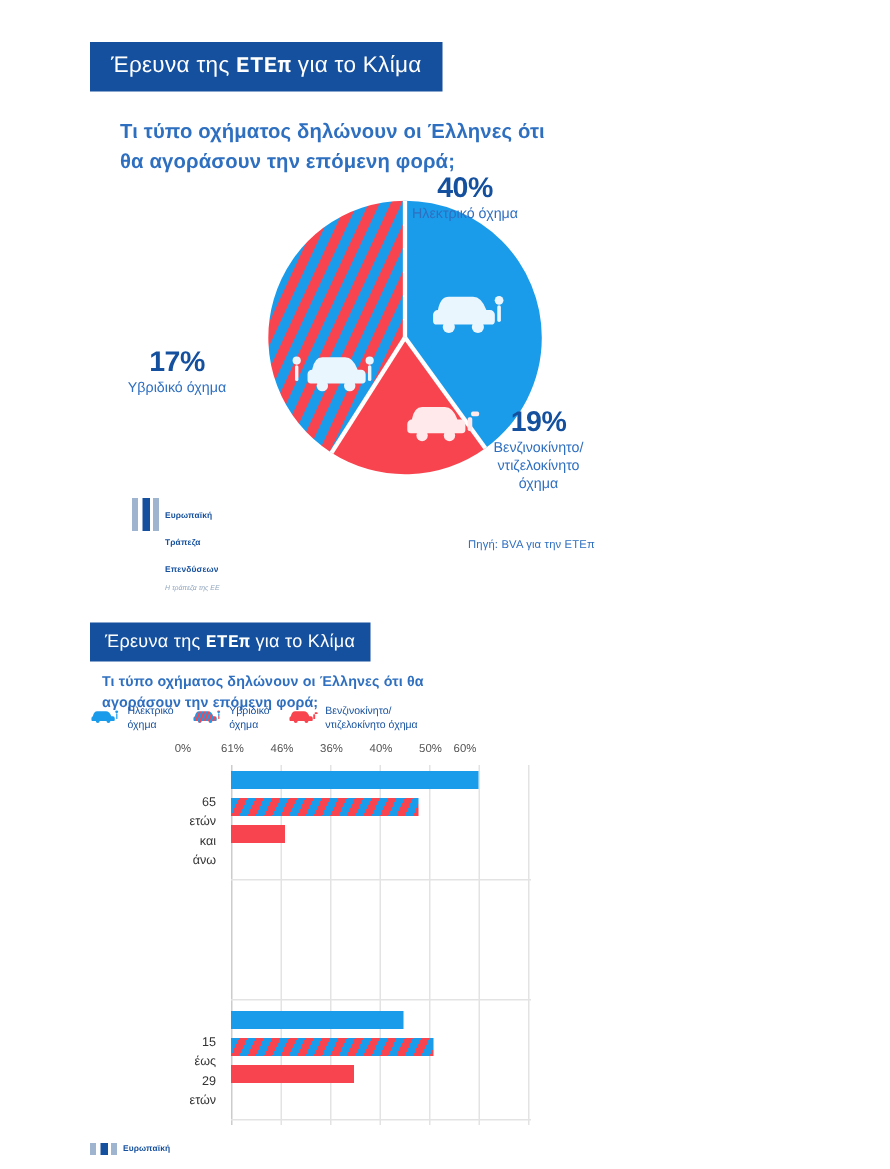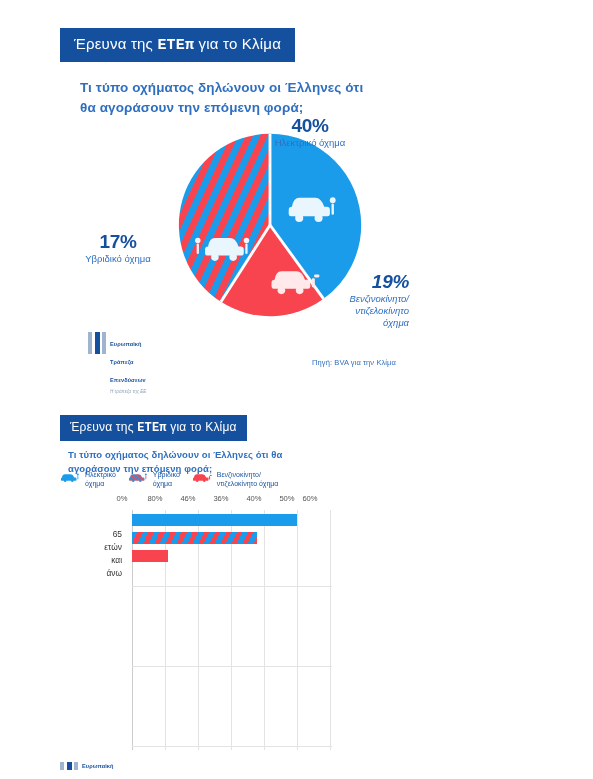--- a/index.html
+++ b/index.html
@@ -40,21 +40,21 @@
   #pie-wrap{position:absolute;left:175px;top:130px;width:190px;height:190px;}
   .pie-label{position:absolute;text-align:center;}
   .pct{
     font-size:19px;font-weight:bold;color:#15509e;letter-spacing:-.3px;
     line-height:1.05;
   }
   .pie-cap{font-size:9.5px;color:#2f6fc0;line-height:1.25;margin-top:1px;}
 
   #lab-electric{left:245px;top:116px;width:130px;}
   #lab-hybrid{left:58px;top:232px;width:120px;}
-  #lab-petrol{left:309px;top:272px;width:100px;text-align:right;font-style:italic;}
+  #lab-petrol{left:309px;top:272px;width:100px;text-align:center;}
 
   
   .source{
     position:absolute;font-size:7.5px;color:#2f6fc0;letter-spacing:.1px;
   }
 
   
   .logo{position:absolute;display:flex;align-items:flex-start;gap:4px;}
   .logo-bars{display:flex;gap:2.5px;height:22px;align-items:stretch;}
   .logo-bars i{display:block;width:4px;background:#9fb4cf;}
@@ -73,21 +73,21 @@
   .legend{display:flex;gap:12px;align-items:flex-start;margin-bottom:6px;}
   .leg-item{display:flex;gap:3px;align-items:flex-start;}
   .leg-txt{font-size:7px;color:#15509e;line-height:1.3;white-space:pre-line;}
   .car-ico{width:22px;height:11px;display:block;flex:0 0 auto;margin-top:1px;}
 
   .axis{position:relative;height:16px;margin-left:62px;width:200px;}
   .axis span{
     position:absolute;top:0;font-size:7.6px;color:#555555;
     transform:translateX(-50%);white-space:nowrap;
   }
-  .plot{position:relative;margin-left:72px;width:200px;height:240px;}
+  .plot{position:relative;margin-left:94px;width:200px;height:240px;}
   .grid{position:absolute;top:0;bottom:0;width:1px;background:#e3e3e3;}
   .grid.first{background:#cccccc;}
   .grp{position:absolute;left:0;width:100%;}
   .bar{position:absolute;height:12px;}
   .bar.blue{background:#1b9ceb;}
   .bar.red{background:#f8444f;}
   .bar.hyb{
     background:repeating-linear-gradient(115deg,
       #1b9ceb 0px,#1b9ceb 5px,#f8444f 5px,#f8444f 10px);
   }
@@ -164,21 +164,21 @@
   </div>
   <div class="pie-label" id="lab-hybrid">
     <div class="pct">17%</div>
     <div class="pie-cap">Υβριδικό όχημα</div>
   </div>
   <div class="pie-label" id="lab-petrol">
     <div class="pct">19%</div>
     <div class="pie-cap">Βενζινοκίνητο/<br>ντιζελοκίνητο<br>όχημα</div>
   </div>
 
-  <div class="source" style="left:312px;top:358px;">Πηγή: BVA για την Κλίμα</div>
+  <div class="source" style="left:312px;top:358px;">Πηγή: BVA για την ΕΤΕπ</div>
 
   <div class="logo" style="left:88px;top:332px;">
     <span class="logo-bars">
       <i></i>
         <i class="dark"></i>
         <i></i>
     </span>
     <span>
       <span class="logo-text">Ευρωπαϊκή</span><br>
       <span class="logo-text">Τράπεζα</span><br>
@@ -241,21 +241,21 @@
               <rect x="53" y="12" width="6" height="3.5" rx="1.2"></rect>
           </g>
         </svg>
         <span class="leg-txt">Βενζινοκίνητο/
 ντιζελοκίνητο όχημα</span>
       </div>
     </div>
 
     <div class="axis">
       <span style="left:0px">0%</span>
-      <span style="left:33px">80%</span>
+      <span style="left:33px">61%</span>
       <span style="left:66px">46%</span>
       <span style="left:99px">36%</span>
       <span style="left:132px">40%</span>
       <span style="left:165px">50%</span>
       <span style="left:188px">60%</span>
     </div>
 
     <div class="plot">
       <div class="grid first" style="left:0px"></div>
       <div class="grid" style="left:33px"></div>
@@ -269,20 +269,27 @@
         <div class="grp-lab" style="top:18px;">65 ετών
 και άνω</div>
         <div class="bar blue" style="top:4px;width:165px;"></div>
         <div class="bar hyb" style="top:22px;width:125px;"></div>
         <div class="bar red" style="top:40px;width:36px;"></div>
       </div>
       <div class="sep" style="top:76px;"></div>
 
       <div class="sep" style="top:156px;"></div>
 
+      <div class="grp" style="top:160px;height:70px;">
+        <div class="grp-lab" style="top:18px;">15 έως
+29 ετών</div>
+        <div class="bar blue" style="top:4px;width:115px;"></div>
+        <div class="bar hyb" style="top:22px;width:135px;"></div>
+        <div class="bar red" style="top:40px;width:82px;"></div>
+      </div>
       <div class="sep" style="top:236px;"></div>
     </div>
   </div>
 
   <div class="logo" id="bottom-logo">
     <span class="logo-bars" style="height:8px;">
       <i></i>
         <i class="dark"></i>
         <i></i>
     </span>

